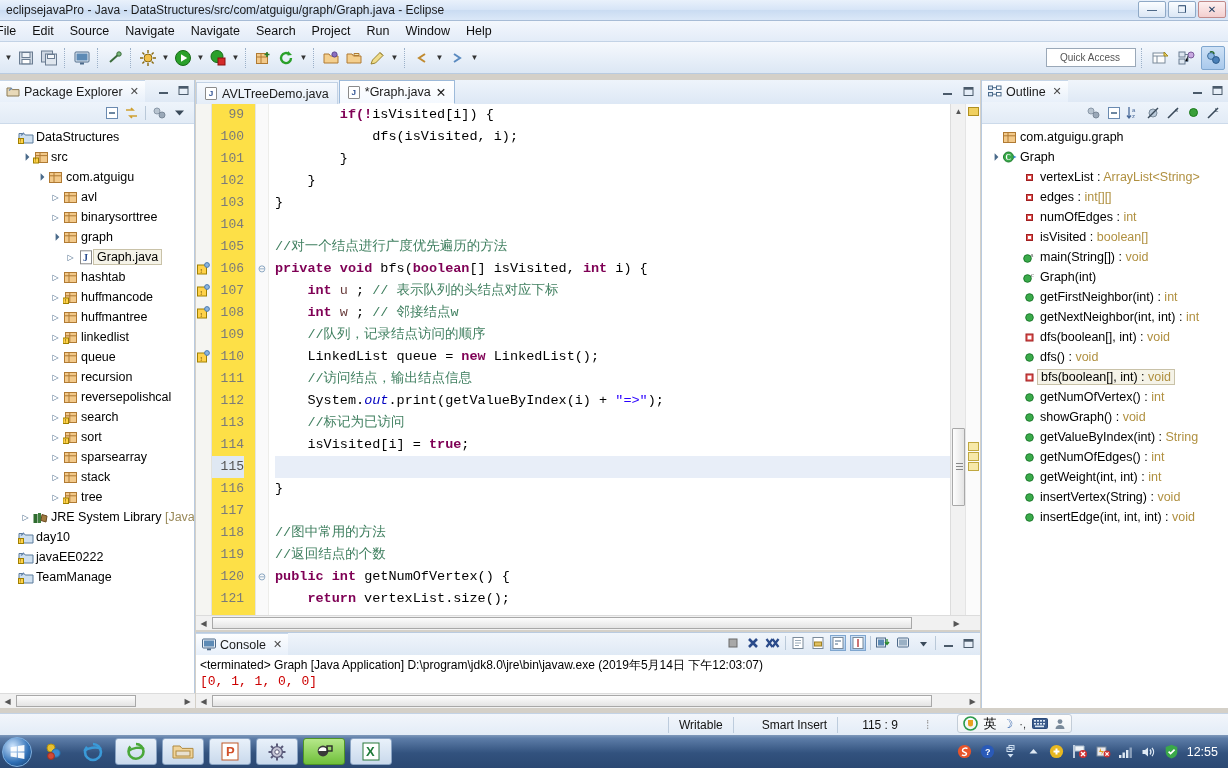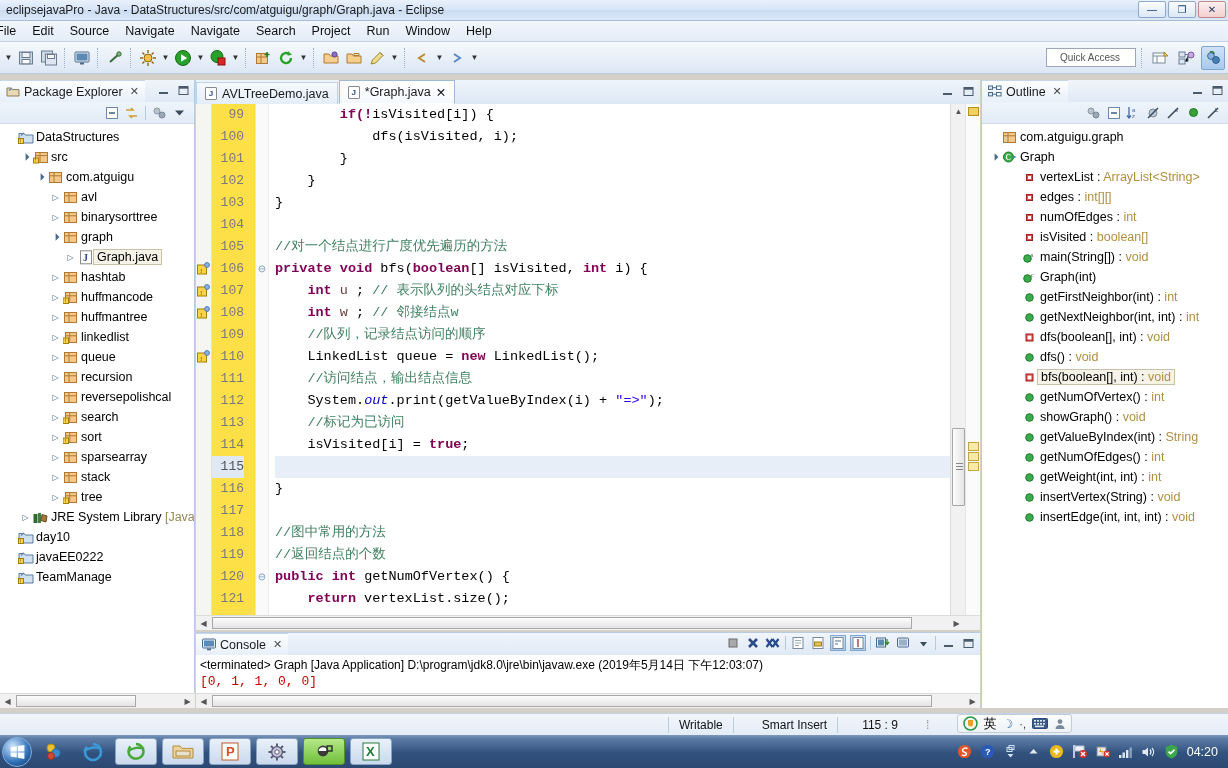--- a/index.html
+++ b/index.html
@@ -1440,17 +1440,17 @@
             <path d="M1.5 5h2.5l3-2.5v9l-3-2.5H1.5z" fill="#dfe9f4"></path>
             <path d="M9 4.5a4 4 0 0 1 0 5M11 2.8a6.5 6.5 0 0 1 0 8.4" stroke="#dfe9f4" stroke-width="1.3" fill="none"></path>
           </svg>
       </span>
       <span class="trayico">
         <svg width="15" height="15" viewBox="0 0 15 15">
             <path d="M7.5 0.8l5.8 2.2v5c0 3.4-2.6 5.6-5.8 6.4C4.3 13.6 1.7 11.4 1.7 8V3z" fill="#3aa84a"></path>
             <path d="M4.6 7.6l2 2 4-4" stroke="#fff" stroke-width="1.7" fill="none"></path>
           </svg>
       </span>
-      <span class="clock">04:20</span>
+      <span class="clock">12:55</span>
     </div>
   </div>
 
 </div>
 
 </body></html>

